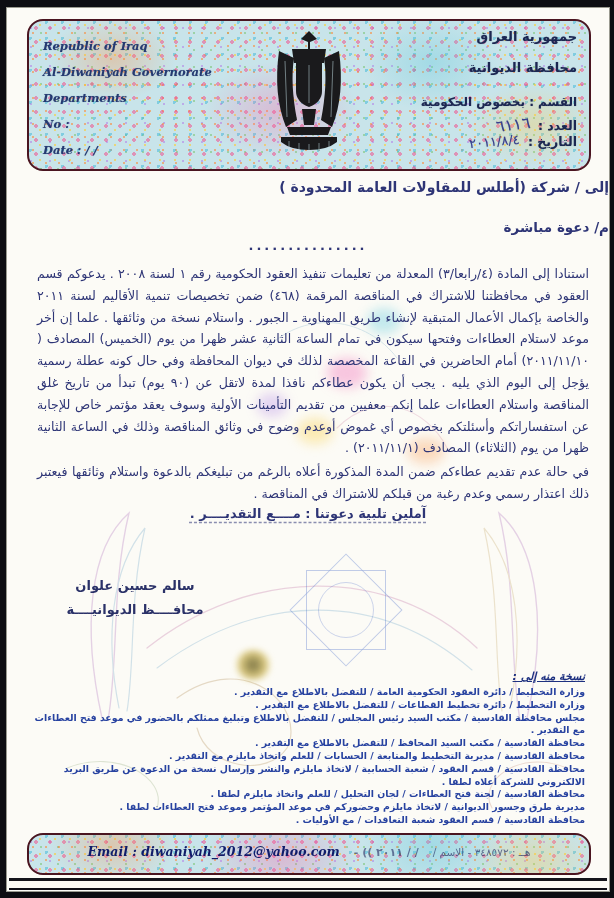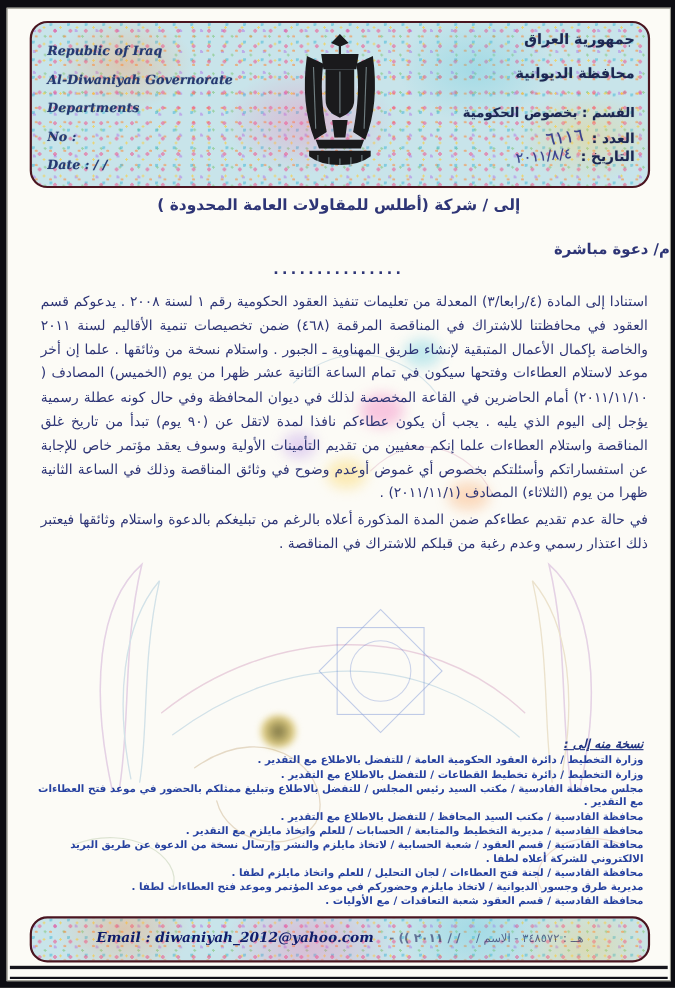--- a/index.html
+++ b/index.html
@@ -28,21 +28,21 @@
   .hdr-right{position:absolute;right:12px;top:8px;width:190px;direction:rtl;color:#1c2752;font-weight:bold;font-size:12.5px;text-shadow:0 0 1px rgba(20,30,70,.35);}
   .hdr-right .r1{margin-bottom:16px;font-size:13px;}
   .hdr-right .r2{margin-bottom:20px;font-size:13px;}
   .hdr-right .r3{margin-bottom:6px;font-size:12px;}
   .hdr-row{display:flex;gap:8px;align-items:baseline;}
   .hand{display:inline-block;transform:rotate(-7deg);font-weight:400;font-size:16px;color:#39418f;letter-spacing:2px;}
   .hand-date{font-size:13px;letter-spacing:1px;transform:rotate(-5deg);}
   .emblem{position:absolute;left:50%;top:6px;transform:translateX(-50%);width:92px;height:134px;}
   
   .ink{color:#2e3576;}
-  .to-line{position:absolute;left:0;top:171px;width:100%;text-align:center;font-size:14px;font-weight:bold;direction:rtl;}
+  .to-line{position:absolute;left:0;top:171px;width:100%;text-align:right;font-size:14px;font-weight:bold;direction:rtl;}
   .subject{position:absolute;left:0;top:211px;width:100%;text-align:right;font-size:13.5px;font-weight:bold;direction:rtl;}
   .dots{position:absolute;left:0;top:230px;width:100%;text-align:center;font-size:13px;font-weight:bold;letter-spacing:3px;}
   .bodytext{position:absolute;left:30px;top:255px;width:552px;direction:rtl;text-align:justify;font-size:12.6px;line-height:21.8px;font-weight:500;}
   .bodytext p{margin:0 0 2px 0;}
   .closing{position:absolute;left:0;top:498px;width:100%;text-align:center;font-size:13px;font-weight:bold;direction:rtl;
     text-decoration:underline;text-decoration-style:dashed;text-decoration-color:rgba(46,53,118,.55);text-underline-offset:4px;}
   .signature{position:absolute;left:28px;top:566px;width:200px;text-align:center;direction:rtl;font-weight:bold;font-size:13px;line-height:24px;color:#2a3168;}
   
   .stamp{position:absolute;left:282px;top:545px;width:112px;height:112px;opacity:.6;}
   .stamp .sq{position:absolute;left:17px;top:17px;width:78px;height:78px;border:1.5px solid rgba(70,105,200,.55);}
@@ -144,27 +144,32 @@
 
     <div class="to-line ink">إلى / شركة (أطلس للمقاولات العامة المحدودة )</div>
     <div class="subject ink">م/ دعوة مباشرة</div>
     <div class="dots ink">...............</div>
 
     <div class="bodytext ink">
       <p>استنادا إلى المادة (٤/رابعا/٣) المعدلة من تعليمات تنفيذ العقود الحكومية رقم ١ لسنة ٢٠٠٨ . يدعوكم قسم العقود في محافظتنا للاشتراك في المناقصة المرقمة (٤٦٨) ضمن تخصيصات تنمية الأقاليم لسنة ٢٠١١ والخاصة بإكمال الأعمال المتبقية لإنشاء طريق المهناوية ـ الجبور . واستلام نسخة من وثائقها . علما إن أخر موعد لاستلام العطاءات وفتحها سيكون في تمام الساعة الثانية عشر ظهرا من يوم (الخميس) المصادف ( ٢٠١١/١١/١٠) أمام الحاضرين في القاعة المخصصة لذلك في ديوان المحافظة وفي حال كونه عطلة رسمية يؤجل إلى اليوم الذي يليه . يجب أن يكون عطاءكم نافذا لمدة لاتقل عن (٩٠ يوم) تبدأ من تاريخ غلق المناقصة واستلام العطاءات علما إنكم معفيين من تقديم التأمينات الأولية وسوف يعقد مؤتمر خاص للإجابة عن استفساراتكم وأسئلتكم بخصوص أي غموض أوعدم وضوح في وثائق المناقصة وذلك في الساعة الثانية ظهرا من يوم (الثلاثاء) المصادف (٢٠١١/١١/١) .</p>
       <p>في حالة عدم تقديم عطاءكم ضمن المدة المذكورة أعلاه بالرغم من تبليغكم بالدعوة واستلام وثائقها فيعتبر ذلك اعتذار رسمي وعدم رغبة من قبلكم للاشتراك في المناقصة .</p>
     </div>
 
+    <div class="closing ink">آملين تلبية دعوتنا :  مــــع التقديــــر .</div>
 
     <div class="stamp">
       <div class="sq"></div>
       <div class="sq sq2"></div>
       <div class="ci"></div>
     </div>
 
+    <div class="signature">
+      <div>سالم حسين علوان</div>
+      <div>محافــــظ الديوانيــــة</div>
+    </div>
 
     <div class="cc">
       <div class="cc-head">نسخة منه إلى :</div>
       <div class="cc-item">وزارة التخطيط / دائرة العقود الحكومية العامة / للتفضل بالاطلاع مع التقدير .</div>
       <div class="cc-item">وزارة التخطيط / دائرة تخطيط القطاعات / للتفضل بالاطلاع مع التقدير .</div>
       <div class="cc-item">مجلس محافظة القادسية / مكتب السيد رئيس المجلس / للتفضل بالاطلاع وتبليغ ممثلكم بالحضور في موعد فتح العطاءات مع التقدير .</div>
       <div class="cc-item">محافظة القادسية / مكتب السيد المحافظ / للتفضل بالاطلاع مع التقدير .</div>
       <div class="cc-item">محافظة القادسية / مديرية التخطيط والمتابعة / الحسابات / للعلم واتخاذ مايلزم مع التقدير .</div>
       <div class="cc-item">محافظة القادسية / قسم العقود / شعبة الحسابية / لاتخاذ مايلزم والنشر وإرسال نسخة من الدعوة عن طريق البريد الالكتروني للشركة أعلاه لطفا .</div>
       <div class="cc-item">محافظة القادسية / لجنة فتح العطاءات / لجان التحليل / للعلم واتخاذ مايلزم لطفا .</div>

